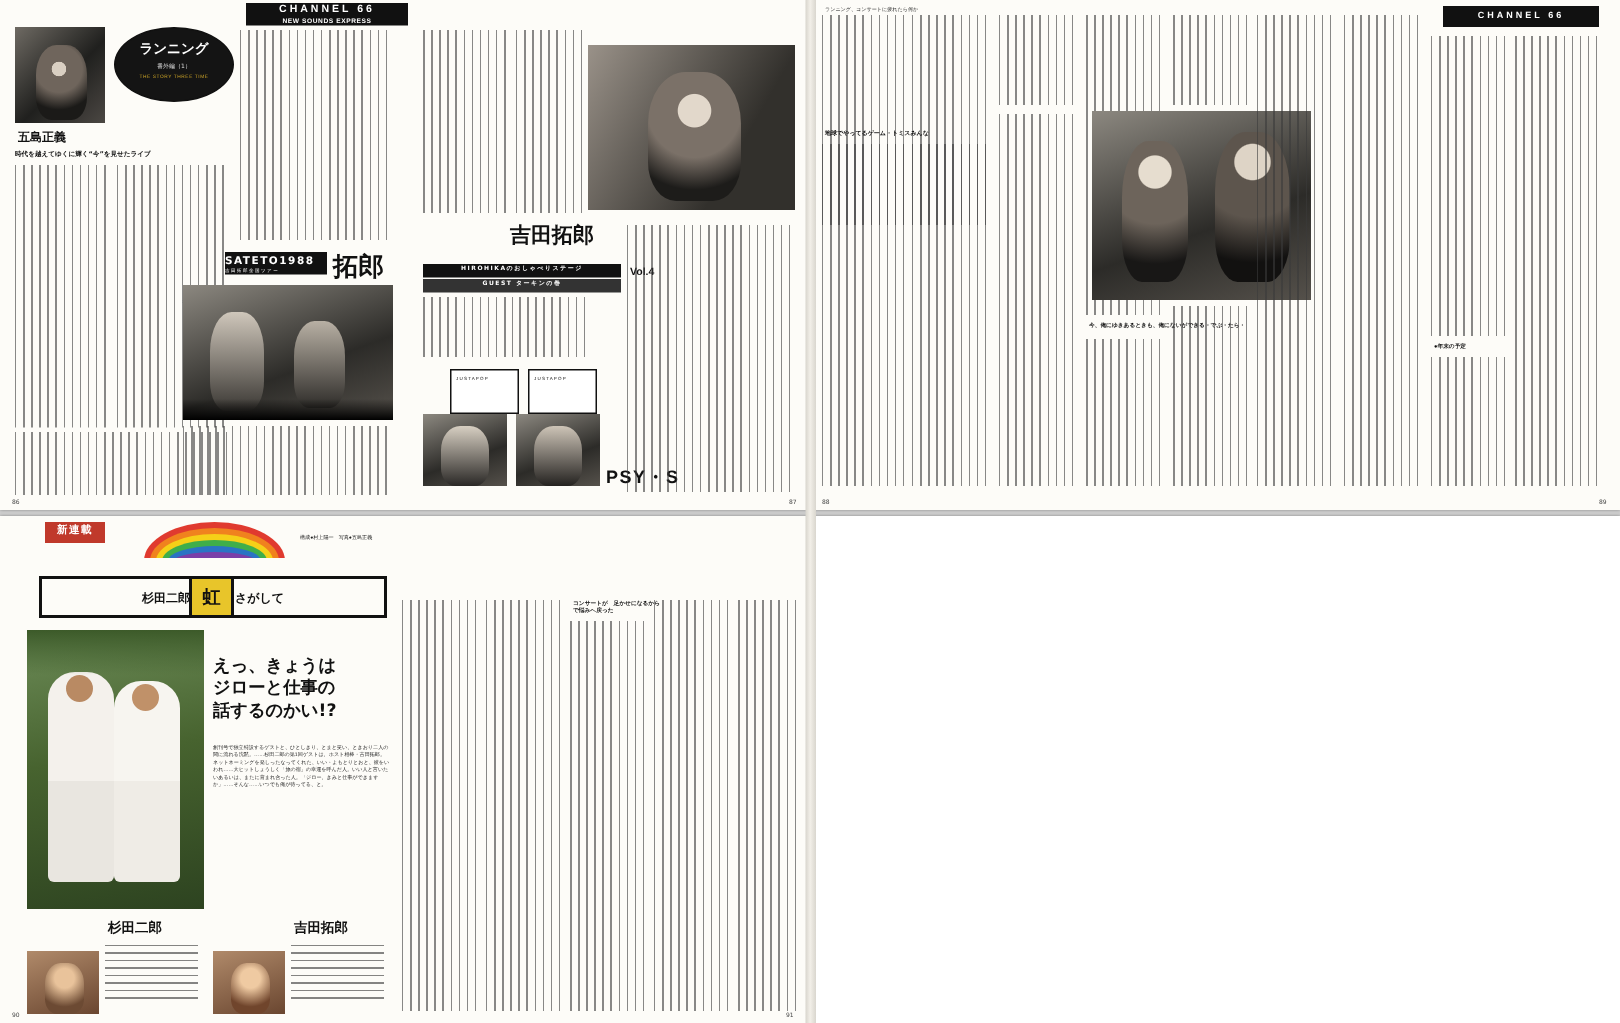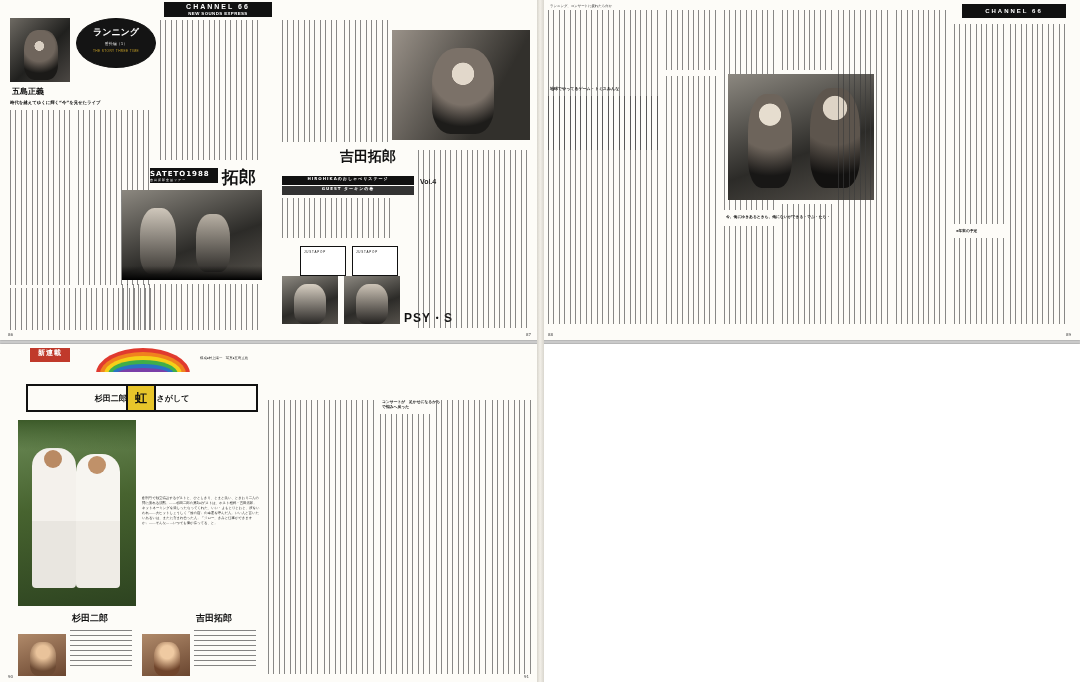--- a/index.html
+++ b/index.html
@@ -204,20 +204,23 @@
     </div>
 
     <div class="photo color1" style="left:18px;top:76px;width:118px;height:186px;">
       <div class="fig" style="left:14px;top:28px;width:44px;height:140px;background:linear-gradient(180deg,#f4f1ec 0 52%,#e9e6e0 52% 100%);border-radius:18px 18px 4px 4px;"></div>
       <div class="fig" style="left:58px;top:34px;width:44px;height:134px;background:linear-gradient(180deg,#f7f5f0 0 50%,#efece6 50% 100%);border-radius:18px 18px 4px 4px;"></div>
       <div style="position:absolute;left:26px;top:30px;width:18px;height:18px;border-radius:50%;background:#b98a63;"></div>
       <div style="position:absolute;left:70px;top:36px;width:18px;height:18px;border-radius:50%;background:#c09169;"></div>
       <div style="position:absolute;left:0;top:0;width:100%;height:30px;background:linear-gradient(180deg,#3c5a29,rgba(60,90,41,0));"></div>
     </div>
 
+    <div style="position:absolute;left:142px;top:92px;width:118px;font-size:11.5px;line-height:15px;font-weight:bold;color:#111;white-space:pre-line;font-family:'DejaVu Sans',sans-serif;">えっ、きょうは
+ジローと仕事の
+話するのかい!?</div>
 
     <div style="position:absolute;left:142px;top:152px;width:118px;font-size:3.4px;line-height:5px;color:#1e1e1e;">創刊号で独立特設するゲストと、ひとしきり、とまと笑い、ときおり二人の間に流れる沈黙。……杉田二郎の第1回ゲストは、ホスト相棒・吉田拓郎。ネットネーミングを発しったなってくれた、いい・よもとりとおと、彼をいわれ……大ヒットしょうしく「旅の宿」の幸運を呼んだ人。いい人と言いたいあるいは、またに育まれ合った人。「ジロー、きみと仕事ができますか」……そんな……いつでも俺が待ってる、と。</div>
 
     <div class="photo color2" style="left:18px;top:290px;width:48px;height:42px;">
       <div class="fig" style="left:12px;top:8px;width:26px;height:34px;background:radial-gradient(circle at 50% 30%,#e9c39b 0 24%,#6c4a33 70%);"></div>
     </div>
     <div class="photo color2" style="left:142px;top:290px;width:48px;height:42px;">
       <div class="fig" style="left:12px;top:8px;width:26px;height:34px;background:radial-gradient(circle at 50% 30%,#efcaa2 0 24%,#70452c 70%);"></div>
     </div>
     <div style="position:absolute;left:72px;top:268px;font-size:9px;font-weight:bold;color:#111;">杉田二郎</div>

